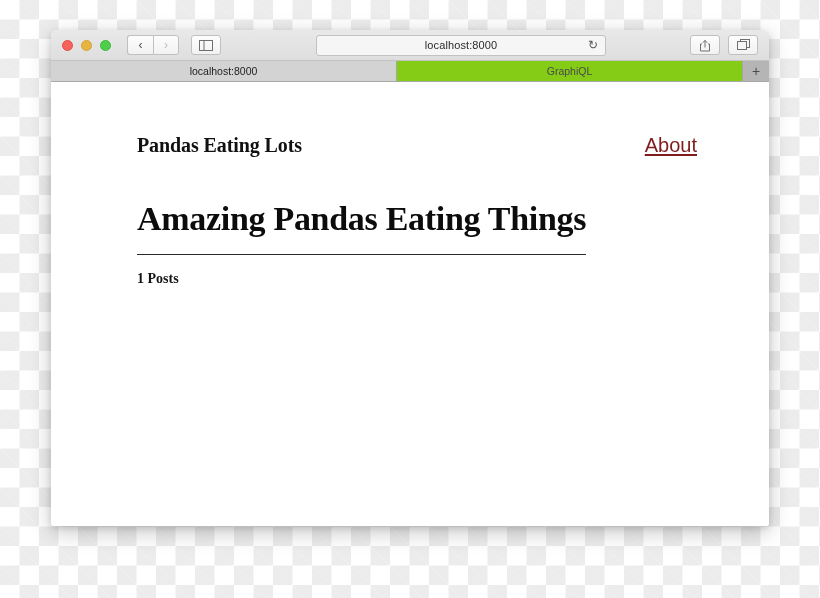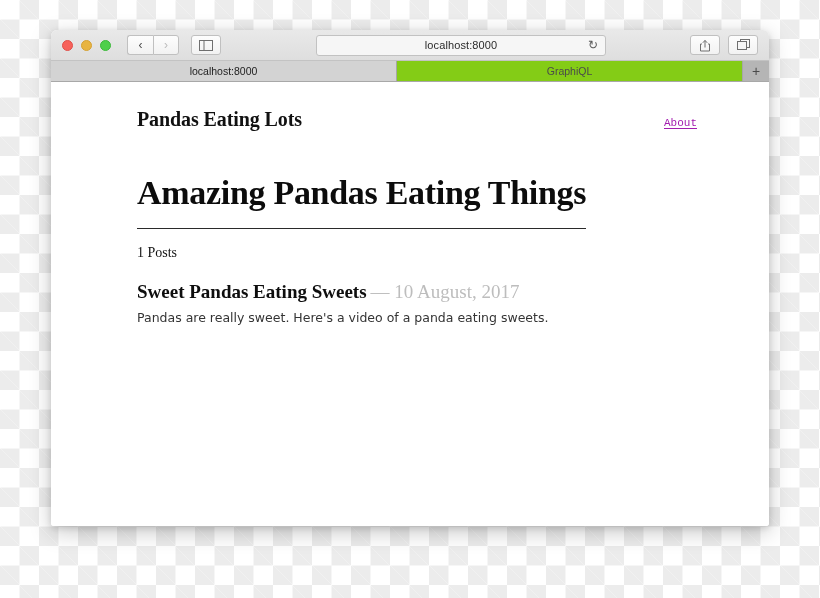--- a/index.html
+++ b/index.html
@@ -168,51 +168,52 @@
     height: calc(100% - 52px);
     padding: 26px 72px 0 86px;
     overflow: hidden;
   }
 
   .site-header {
     display: flex;
     align-items: baseline;
     justify-content: space-between;
     margin-bottom: 44px;
+    margin-top: 26px;
   }
   .site-title {
     font-family: "Liberation Serif", serif;
     font-weight: bold;
     font-size: 20px;
     color: #111111;
     letter-spacing: -0.1px;
   }
   .about-link {
-    font-family: Liberation Mono, monospace;
-    font-size: 11px;
-    color: #a21caf;
+    font-family: Liberation Sans, sans-serif;
+    font-size: 20px;
+    color: #7f1d1d;
     text-decoration: underline;
     text-underline-offset: 2px;
   }
 
   .main-heading {
     font-family: "Liberation Serif", serif;
     font-weight: bold;
     font-size: 34px;
     color: #0c0c0c;
     letter-spacing: -0.3px;
     line-height: 1.05;
     display: inline-block;
     border-bottom: 1.5px solid #2a2a2a;
     padding-bottom: 17px;
   }
 
   .post-count {
     font-family: "Liberation Serif", serif;
-    font-weight: normal;
+    font-weight: bold;
     font-size: 14px;
     color: #141414;
     margin-top: 16px;
     margin-bottom: 19px;
   }
 
   .post-item { margin-bottom: 6px; }
 
   .post-headline {
     font-family: "Liberation Serif", serif;
@@ -308,21 +309,15 @@
       <div class="site-title">Pandas Eating Lots</div>
       <a class="about-link" href="#">About</a>
     </div>
 
     <div>
       <h1 class="main-heading">Amazing Pandas Eating Things</h1>
     </div>
 
     <div class="post-count">1 Posts</div>
 
-    <div class="post-item">
-      <div class="post-headline">
-        <span class="post-title">Sweet Pandas Eating Sweets</span><span class="post-date">— 10 August, 2017</span>
-      </div>
-      <div class="post-excerpt">Pandas are really sweet. Here's a video of a panda eating sweets.</div>
-    </div>
 
   </div>
 </div>
 
 </body></html>

